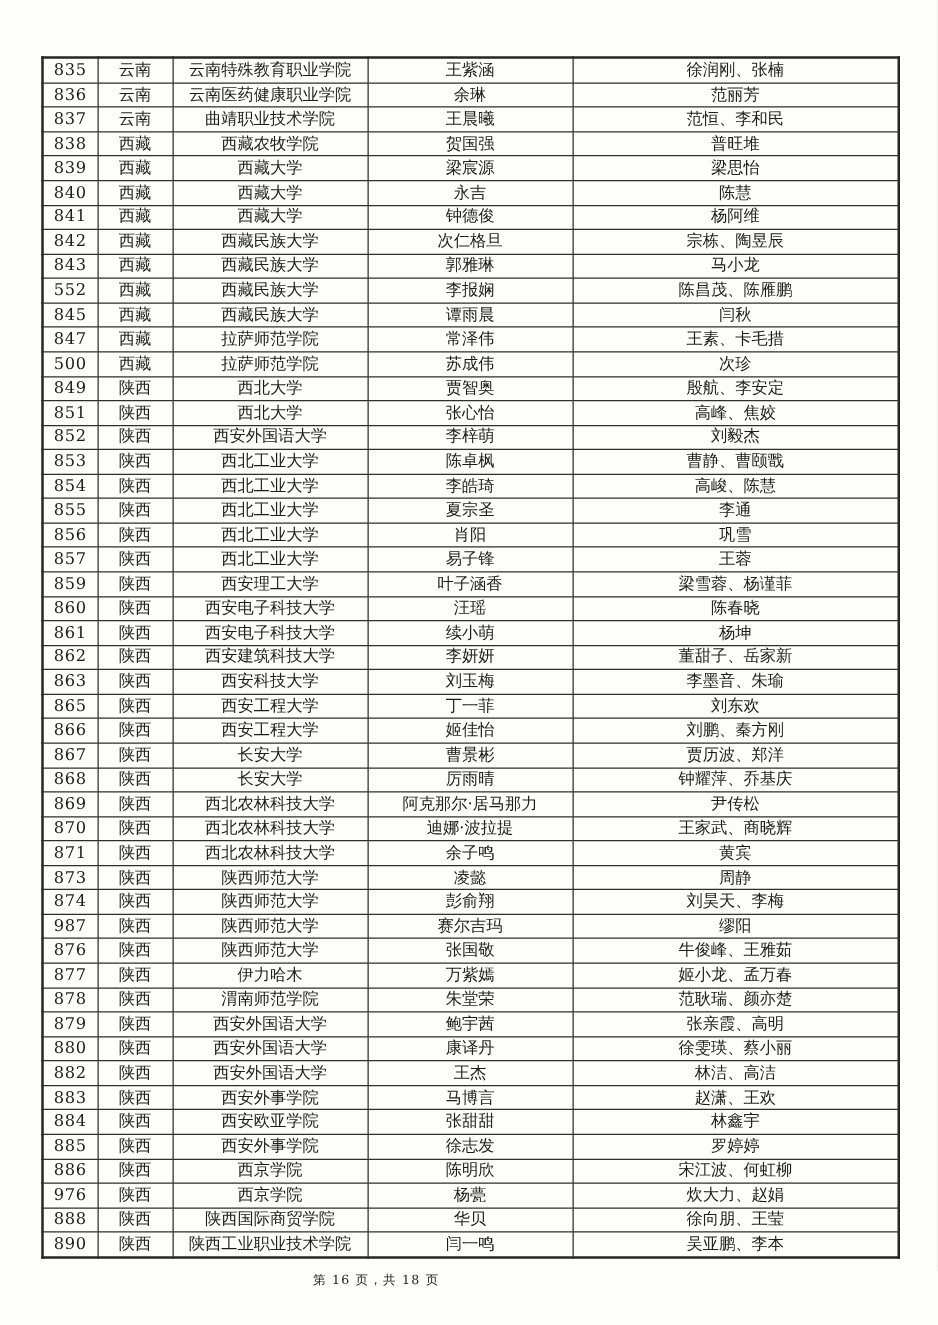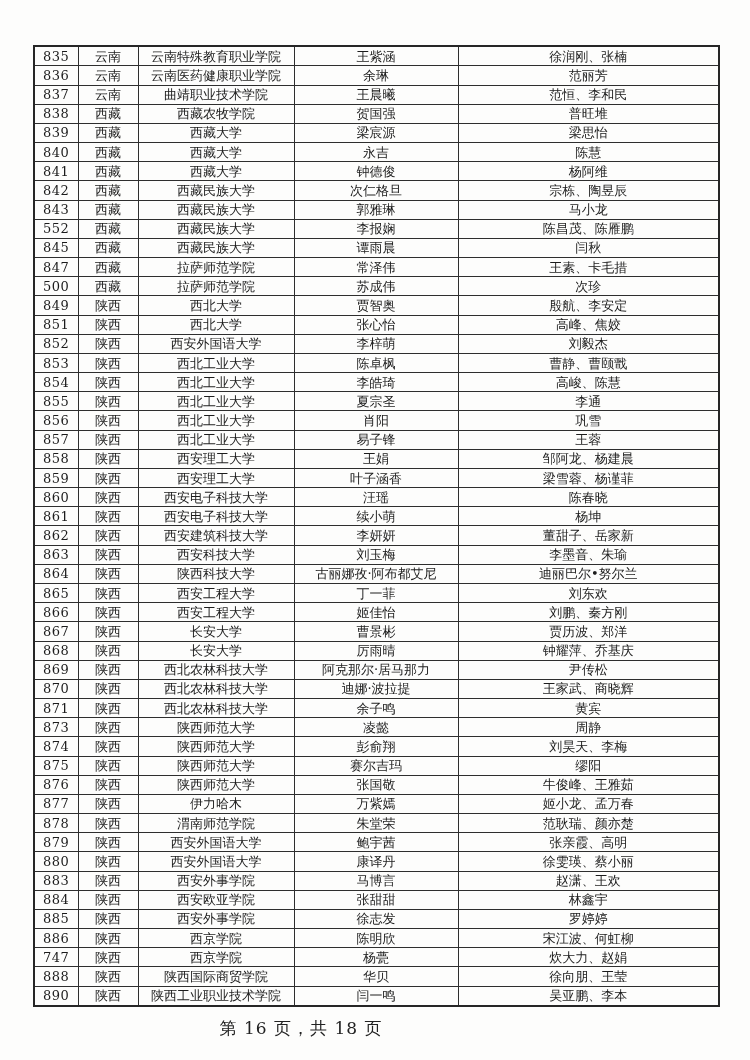--- a/index.html
+++ b/index.html
@@ -36,21 +36,21 @@
     overflow: hidden;
     white-space: nowrap;
   }
   td.col-index { letter-spacing: 0.5px; }
   .footer {
     position: absolute;
     top: 1017px;
     left: 0;
     width: 602px;
     text-align: center;
-    font-size: 17px;
+    font-size: 10px;
     color: #222;
     letter-spacing: 1px;
   }
 </style>
 </head>
 <body>
 
 <div class="page">
 
   <table class="award-table">
@@ -203,27 +203,20 @@
           <td class="col-advisors">巩雪</td>
         </tr>
         <tr>
           <td class="col-index">857</td>
           <td class="col-province">陕西</td>
           <td class="col-university">西北工业大学</td>
           <td class="col-student">易子锋</td>
           <td class="col-advisors">王蓉</td>
         </tr>
         <tr>
-          <td class="col-index">858</td>
-          <td class="col-province">陕西</td>
-          <td class="col-university">西安理工大学</td>
-          <td class="col-student">王娟</td>
-          <td class="col-advisors">邹阿龙、杨建晨</td>
-        </tr>
-        <tr>
           <td class="col-index">859</td>
           <td class="col-province">陕西</td>
           <td class="col-university">西安理工大学</td>
           <td class="col-student">叶子涵香</td>
           <td class="col-advisors">梁雪蓉、杨谨菲</td>
         </tr>
         <tr>
           <td class="col-index">860</td>
           <td class="col-province">陕西</td>
           <td class="col-university">西安电子科技大学</td>
@@ -245,27 +238,20 @@
           <td class="col-advisors">董甜子、岳家新</td>
         </tr>
         <tr>
           <td class="col-index">863</td>
           <td class="col-province">陕西</td>
           <td class="col-university">西安科技大学</td>
           <td class="col-student">刘玉梅</td>
           <td class="col-advisors">李墨音、朱瑜</td>
         </tr>
         <tr>
-          <td class="col-index">864</td>
-          <td class="col-province">陕西</td>
-          <td class="col-university">陕西科技大学</td>
-          <td class="col-student">古丽娜孜·阿布都艾尼</td>
-          <td class="col-advisors">迪丽巴尔•努尔兰</td>
-        </tr>
-        <tr>
           <td class="col-index">865</td>
           <td class="col-province">陕西</td>
           <td class="col-university">西安工程大学</td>
           <td class="col-student">丁一菲</td>
           <td class="col-advisors">刘东欢</td>
         </tr>
         <tr>
           <td class="col-index">866</td>
           <td class="col-province">陕西</td>
           <td class="col-university">西安工程大学</td>
@@ -315,21 +301,21 @@
           <td class="col-advisors">周静</td>
         </tr>
         <tr>
           <td class="col-index">874</td>
           <td class="col-province">陕西</td>
           <td class="col-university">陕西师范大学</td>
           <td class="col-student">彭俞翔</td>
           <td class="col-advisors">刘昊天、李梅</td>
         </tr>
         <tr>
-          <td class="col-index">875</td>
+          <td class="col-index">987</td>
           <td class="col-province">陕西</td>
           <td class="col-university">陕西师范大学</td>
           <td class="col-student">赛尔吉玛</td>
           <td class="col-advisors">缪阳</td>
         </tr>
         <tr>
           <td class="col-index">876</td>
           <td class="col-province">陕西</td>
           <td class="col-university">陕西师范大学</td>
           <td class="col-student">张国敬</td>
@@ -357,20 +343,27 @@
           <td class="col-advisors">张亲霞、高明</td>
         </tr>
         <tr>
           <td class="col-index">880</td>
           <td class="col-province">陕西</td>
           <td class="col-university">西安外国语大学</td>
           <td class="col-student">康译丹</td>
           <td class="col-advisors">徐雯瑛、蔡小丽</td>
         </tr>
         <tr>
+          <td class="col-index">882</td>
+          <td class="col-province">陕西</td>
+          <td class="col-university">西安外国语大学</td>
+          <td class="col-student">王杰</td>
+          <td class="col-advisors">林洁、高洁</td>
+        </tr>
+        <tr>
           <td class="col-index">883</td>
           <td class="col-province">陕西</td>
           <td class="col-university">西安外事学院</td>
           <td class="col-student">马博言</td>
           <td class="col-advisors">赵潇、王欢</td>
         </tr>
         <tr>
           <td class="col-index">884</td>
           <td class="col-province">陕西</td>
           <td class="col-university">西安欧亚学院</td>
@@ -385,21 +378,21 @@
           <td class="col-advisors">罗婷婷</td>
         </tr>
         <tr>
           <td class="col-index">886</td>
           <td class="col-province">陕西</td>
           <td class="col-university">西京学院</td>
           <td class="col-student">陈明欣</td>
           <td class="col-advisors">宋江波、何虹柳</td>
         </tr>
         <tr>
-          <td class="col-index">747</td>
+          <td class="col-index">976</td>
           <td class="col-province">陕西</td>
           <td class="col-university">西京学院</td>
           <td class="col-student">杨甍</td>
           <td class="col-advisors">炊大力、赵娟</td>
         </tr>
         <tr>
           <td class="col-index">888</td>
           <td class="col-province">陕西</td>
           <td class="col-university">陕西国际商贸学院</td>
           <td class="col-student">华贝</td>

